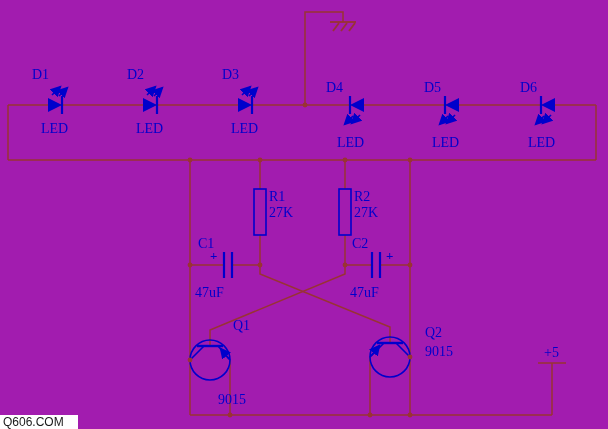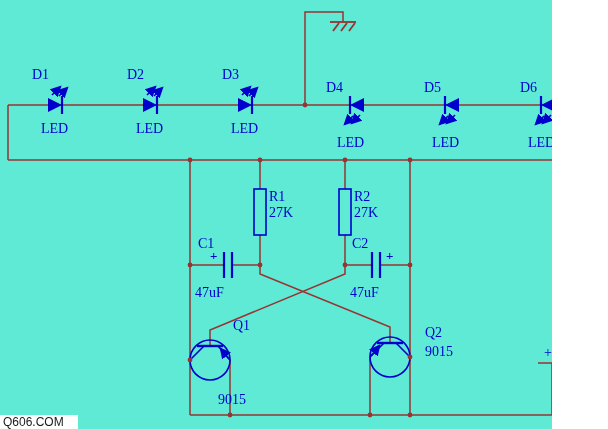--- a/index.html
+++ b/index.html
@@ -1,19 +1,19 @@
 <!DOCTYPE html>
 <html><head>
 <meta charset="utf-8">
 <style>
   html,body { margin:0; padding:0; }
   .stage {
     position:relative;
-    width:552px; height:429px;
-    background:#5eead4;
+    width:608px; height:429px;
+    background:#a21caf;
     overflow:hidden;
     font-family:"Liberation Serif", serif;
   }
   svg { position:absolute; left:0; top:0; }
   .wire   { stroke:#993333; stroke-width:1.5; fill:none; }
   .sym    { stroke:#0000CC; stroke-width:1.6; fill:none; }
   .symbar { stroke:#0000CC; stroke-width:2.4; fill:none; }
   .symf   { fill:#0000CC; stroke:none; }
   .plate  { stroke:#0000CC; stroke-width:2.2; fill:none; }
   .dot    { fill:#993333; stroke:none; }

